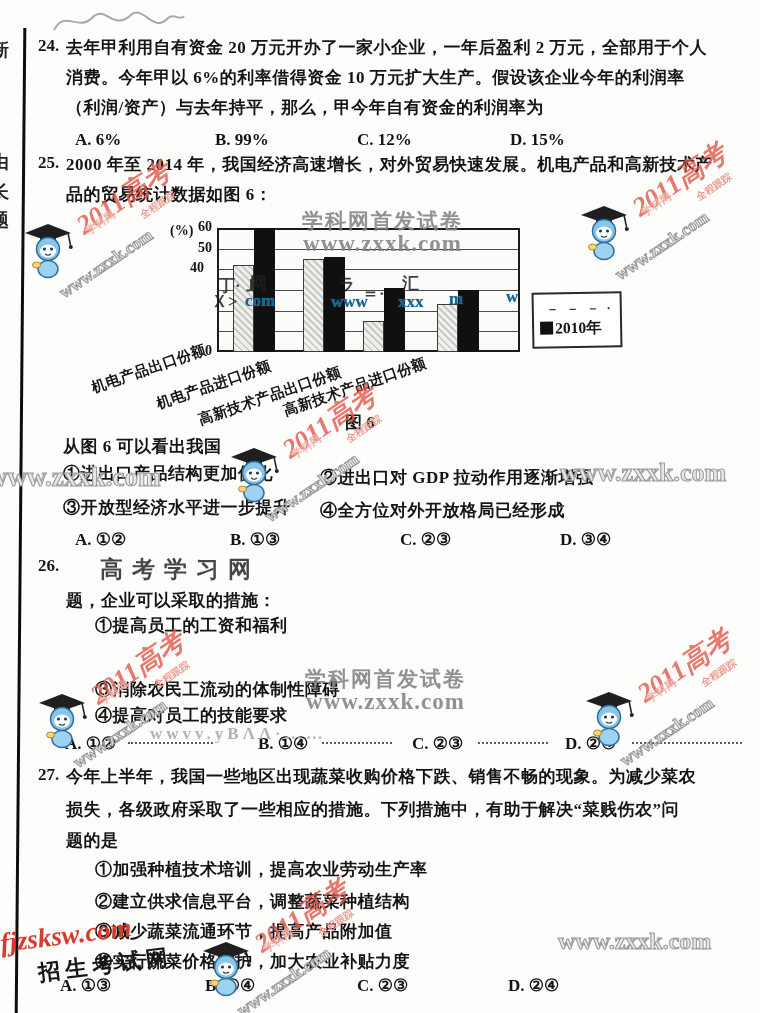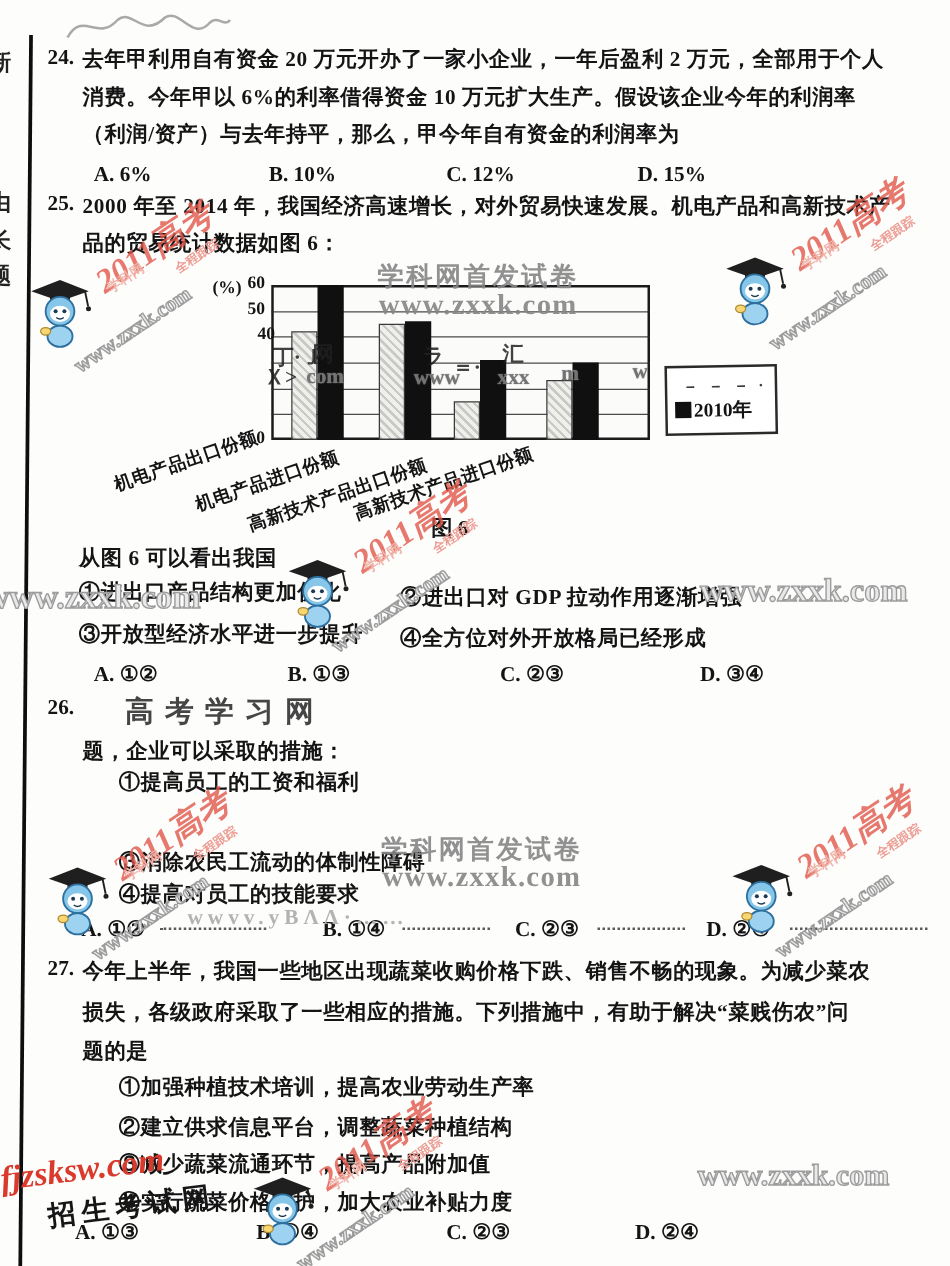--- a/index.html
+++ b/index.html
@@ -53,21 +53,21 @@
      transform:rotate(-34deg); white-space:nowrap;}
   .wmc svg{position:absolute; left:2px; top:52px;}
   .wm-study{position:absolute; font-size:23px; color:rgba(28,28,28,.82); letter-spacing:9px; white-space:nowrap;}
   .wm-red-url{position:absolute; font-size:27px; font-style:italic; color:#d93a2b;
      transform:rotate(-7deg); letter-spacing:0; white-space:nowrap;}
   .wm-red-name{position:absolute; font-size:22px; color:#161616; transform:rotate(-7deg);
      letter-spacing:5px; white-space:nowrap;}
   .dots{position:absolute; border-top:2px dotted #5a5a5a; height:0;}
   .ca{position:absolute; font-size:17px; white-space:nowrap;}
   .ca.dark{color:rgba(32,32,32,.85);}
-  .ca.light{color:#737373; text-shadow:0 0 1px #8f8f8f;}
+  .ca.light{color:#0369a1; text-shadow:0 0 1px #8f8f8f;}
   .footer{position:absolute; left:0; right:0; top:997px; height:16px; overflow:hidden;
      text-align:center; font-size:16px; letter-spacing:2px;}
   .scribble{position:absolute;}
 </style>
 </head>
 <body>
 
 <div class="page">
 
   <svg width="0" height="0" style="position:absolute">
@@ -96,38 +96,38 @@
 
   <svg class="scribble" style="left:48px;top:4px" width="140" height="36">
     <path d="M6,26 C18,4 30,30 46,12 C58,2 66,28 84,10 C96,2 106,30 120,14 C126,8 132,18 136,12" stroke="#9a9a9a" stroke-width="2" fill="none" opacity=".85"></path>
   </svg>
 
   <div class="qnum" style="left:38px;top:36px">24.</div>
   <div class="tl" style="left:66px;top:36px">去年甲利用自有资金 20 万元开办了一家小企业，一年后盈利 2 万元，全部用于个人</div>
   <div class="tl" style="left:66px;top:66px">消费。今年甲以 6%的利率借得资金 10 万元扩大生产。假设该企业今年的利润率</div>
   <div class="tl" style="left:66px;top:96px">（利润/资产）与去年持平，那么，甲今年自有资金的利润率为</div>
   <div class="opt" style="left:75px;top:130px">A. 6%</div>
-  <div class="opt" style="left:215px;top:130px">B. 10%</div>
+  <div class="opt" style="left:215px;top:130px">B. 99%</div>
   <div class="opt" style="left:357px;top:130px">C. 12%</div>
   <div class="opt" style="left:510px;top:130px">D. 15%</div>
 
   <div class="qnum" style="left:38px;top:153px">25.</div>
   <div class="tl" style="left:66px;top:153px">2000 年至 2014 年，我国经济高速增长，对外贸易快速发展。机电产品和高新技术产</div>
   <div class="tl" style="left:66px;top:183px">品的贸易统计数据如图 6：</div>
 
   <div class="chart" id="chart">
     <div class="plotbox"></div>
   <div class="grid" style="left: 217px; top: 331.333px; width: 303px;"></div>
       <div class="grid" style="left: 217px; top: 310.667px; width: 303px;"></div>
       <div class="grid" style="left: 217px; top: 290px; width: 303px;"></div>
       <div class="grid" style="left: 217px; top: 269.333px; width: 303px;"></div>
       <div class="grid" style="left: 217px; top: 248.667px; width: 303px;"></div>
       <div class="ytick" style="left: 188px; top: 219px;">60</div>
       <div class="ytick" style="left: 188px; top: 239.667px;">50</div>
-      <div class="ytick" style="left: 196px; top: 260.333px;">40</div>
+      <div class="ytick" style="left: 180px; top: 260.333px;">40</div>
       <div class="ytick" style="left: 188px; top: 343px;">0</div>
       <div class="unit" style="left: 170px; top: 223px;">(%)</div>
       <div class="bar light" style="left: 233px; top: 265.2px; width: 21px; height: 86.8px;"></div>
       <div class="bar dark" style="left: 254px; top: 228px; width: 21px; height: 124px;"></div>
       <div class="bar light" style="left: 303px; top: 259px; width: 21px; height: 93px;"></div>
       <div class="bar dark" style="left: 324px; top: 256.933px; width: 21px; height: 95.0667px;"></div>
       <div class="bar light" style="left: 363px; top: 321px; width: 21px; height: 31px;"></div>
       <div class="bar dark" style="left: 384px; top: 287.933px; width: 21px; height: 64.0667px;"></div>
       <div class="bar light" style="left: 437px; top: 304.467px; width: 21px; height: 47.5333px;"></div>
       <div class="bar dark" style="left: 458px; top: 290px; width: 21px; height: 62px;"></div>

